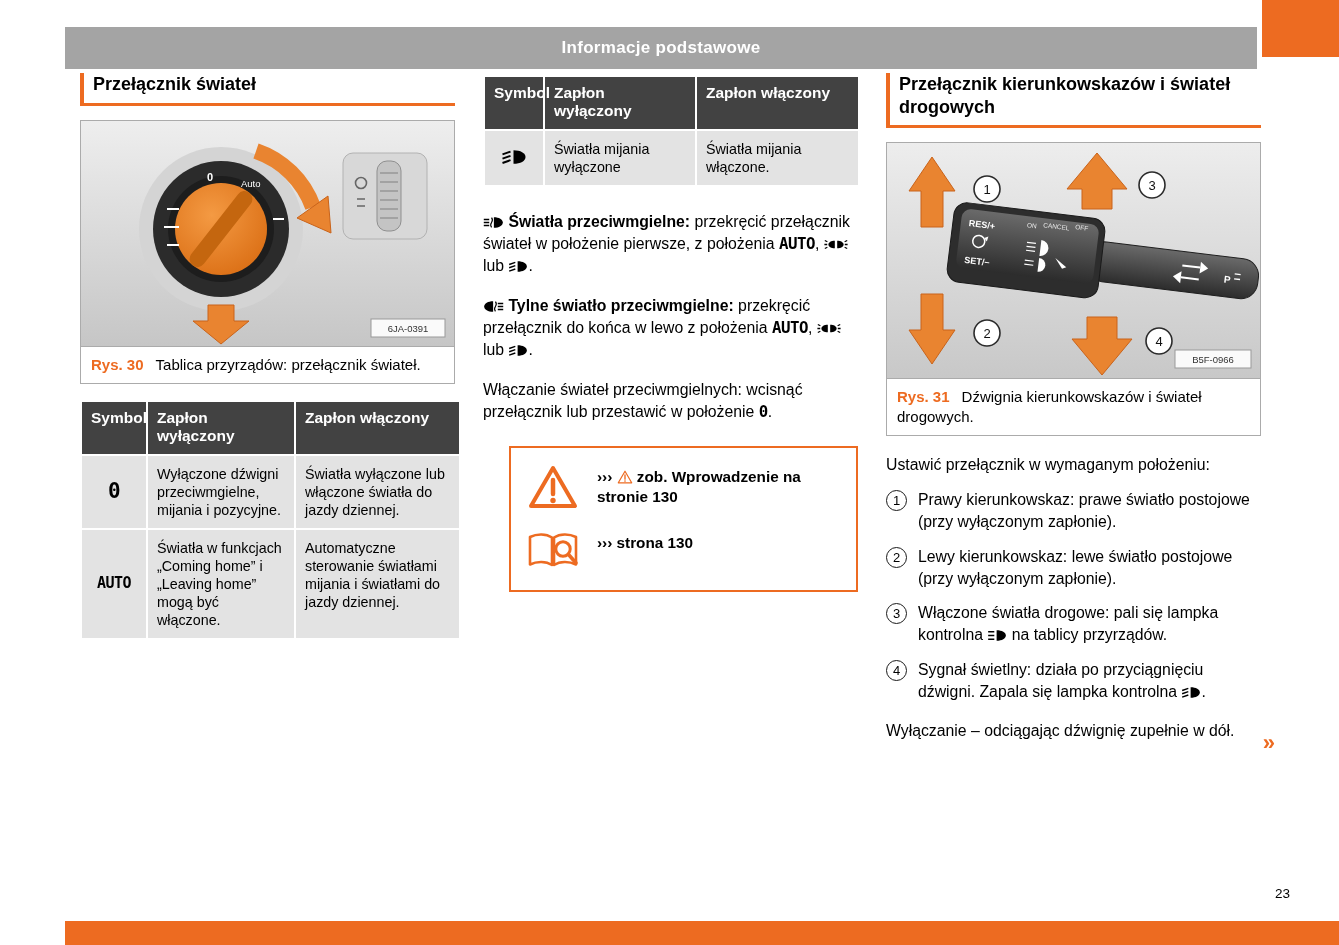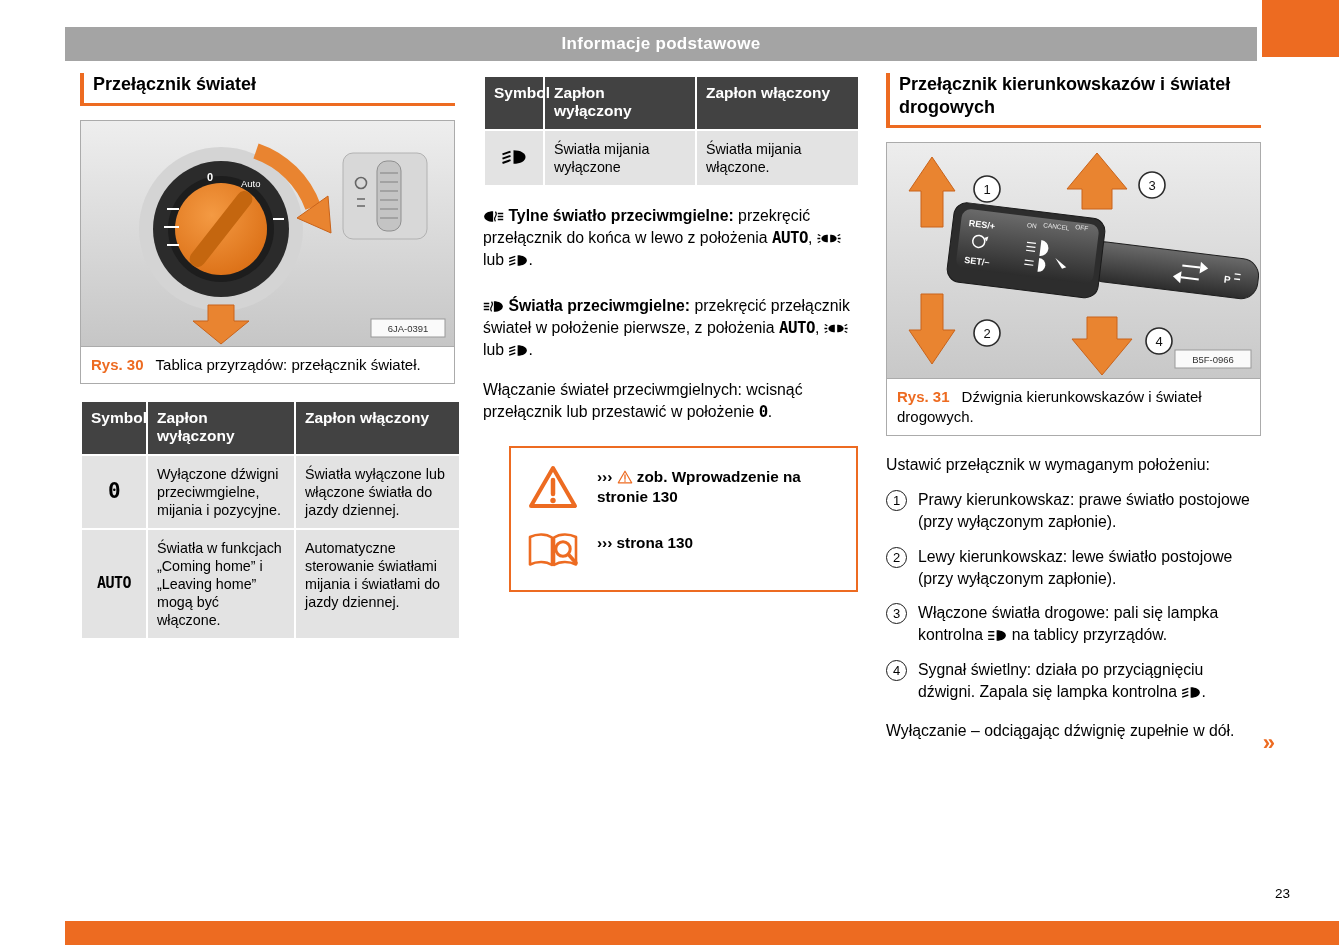--- a/index.html
+++ b/index.html
@@ -5,21 +5,21 @@
   * { margin:0; padding:0; box-sizing:border-box; }
   html,body { width:1339px; height:945px; }
   body {
     position:relative; background:#fff; overflow:hidden;
     font-family:"Liberation Sans", sans-serif; color:#000;
   }
   :root{
     --orange:#ed6b21; --arrow:#e98430; --arrow-edge:#c9631a;
     --hdrgray:#a4a4a4; --thdark:#424242; --cell:#e3e3e3;
   }
-  .header-bar{ position:absolute; left:65px; top:27px; width:1192px; height:34px;
+  .header-bar{ position:absolute; left:65px; top:27px; width:1192px; height:42px;
     background:var(--hdrgray); color:#fff; font-weight:bold; font-size:17px;
     display:flex; align-items:center; justify-content:center; letter-spacing:.3px; }
   .corner-block{ position:absolute; right:0; top:0; width:77px; height:57px; background:var(--orange); }
   .bottom-strip{ position:absolute; left:65px; right:0; bottom:0; height:24px; background:var(--orange); }
   .page-number{ position:absolute; right:49px; top:886px; font-size:13.5px; font-weight:normal; }
 
   .content{ position:absolute; left:80px; top:73px; width:1181px; display:flex; gap:28px; align-items:flex-start; }
   .col{ flex:0 0 375px; width:375px; }
 
   .main-title{ color:var(--orange); font-size:28px; font-weight:bold; margin:4px 0 26px 0; }
@@ -207,33 +207,33 @@
         <tr>
           <td class="sym"><svg class="ic ic-lb-big">
                 <use href="#sym-low-beam"></use>
               </svg></td>
           <td>Światła mijania wyłączone</td>
           <td>Światła mijania włączone.</td>
         </tr>
       </tbody>
     </table>
 
+    <p class="body-text" style="margin-top:24px"><svg class="ic ic-fog">
+          <use href="#sym-fog-front"></use>
+        </svg>
+      <strong>Światła przeciwmgielne:</strong><span> przekręcić przełącznik świateł w położenie pierwsze, z położenia </span><span class="knob-sym">AUTO</span><span>, </span><svg class="ic ic-park">
+          <use href="#sym-parking"></use>
+        </svg><span> lub </span><svg class="ic ic-lb">
+          <use href="#sym-low-beam"></use>
+        </svg><span>.</span></p>
+
     <p class="body-text"><svg class="ic ic-fog">
           <use href="#sym-fog-rear"></use>
         </svg>
       <strong>Tylne światło przeciwmgielne:</strong><span> przekręcić przełącznik do końca w lewo z położenia </span><span class="knob-sym">AUTO</span><span>, </span><svg class="ic ic-park">
-          <use href="#sym-parking"></use>
-        </svg><span> lub </span><svg class="ic ic-lb">
-          <use href="#sym-low-beam"></use>
-        </svg><span>.</span></p>
-
-    <p class="body-text" style="margin-top:24px"><svg class="ic ic-fog">
-          <use href="#sym-fog-front"></use>
-        </svg>
-      <strong>Światła przeciwmgielne:</strong><span> przekręcić przełącznik świateł w położenie pierwsze, z położenia </span><span class="knob-sym">AUTO</span><span>, </span><svg class="ic ic-park">
           <use href="#sym-parking"></use>
         </svg><span> lub </span><svg class="ic ic-lb">
           <use href="#sym-low-beam"></use>
         </svg><span>.</span></p>
 
     <p class="body-text"><span>Włączanie świateł przeciwmgielnych: wcisnąć przełącznik lub przestawić w położenie </span><span class="knob-sym">0</span><span>.</span></p>
 
     <div class="note-box">
       <div class="note-row">
         <span class="note-icon">

